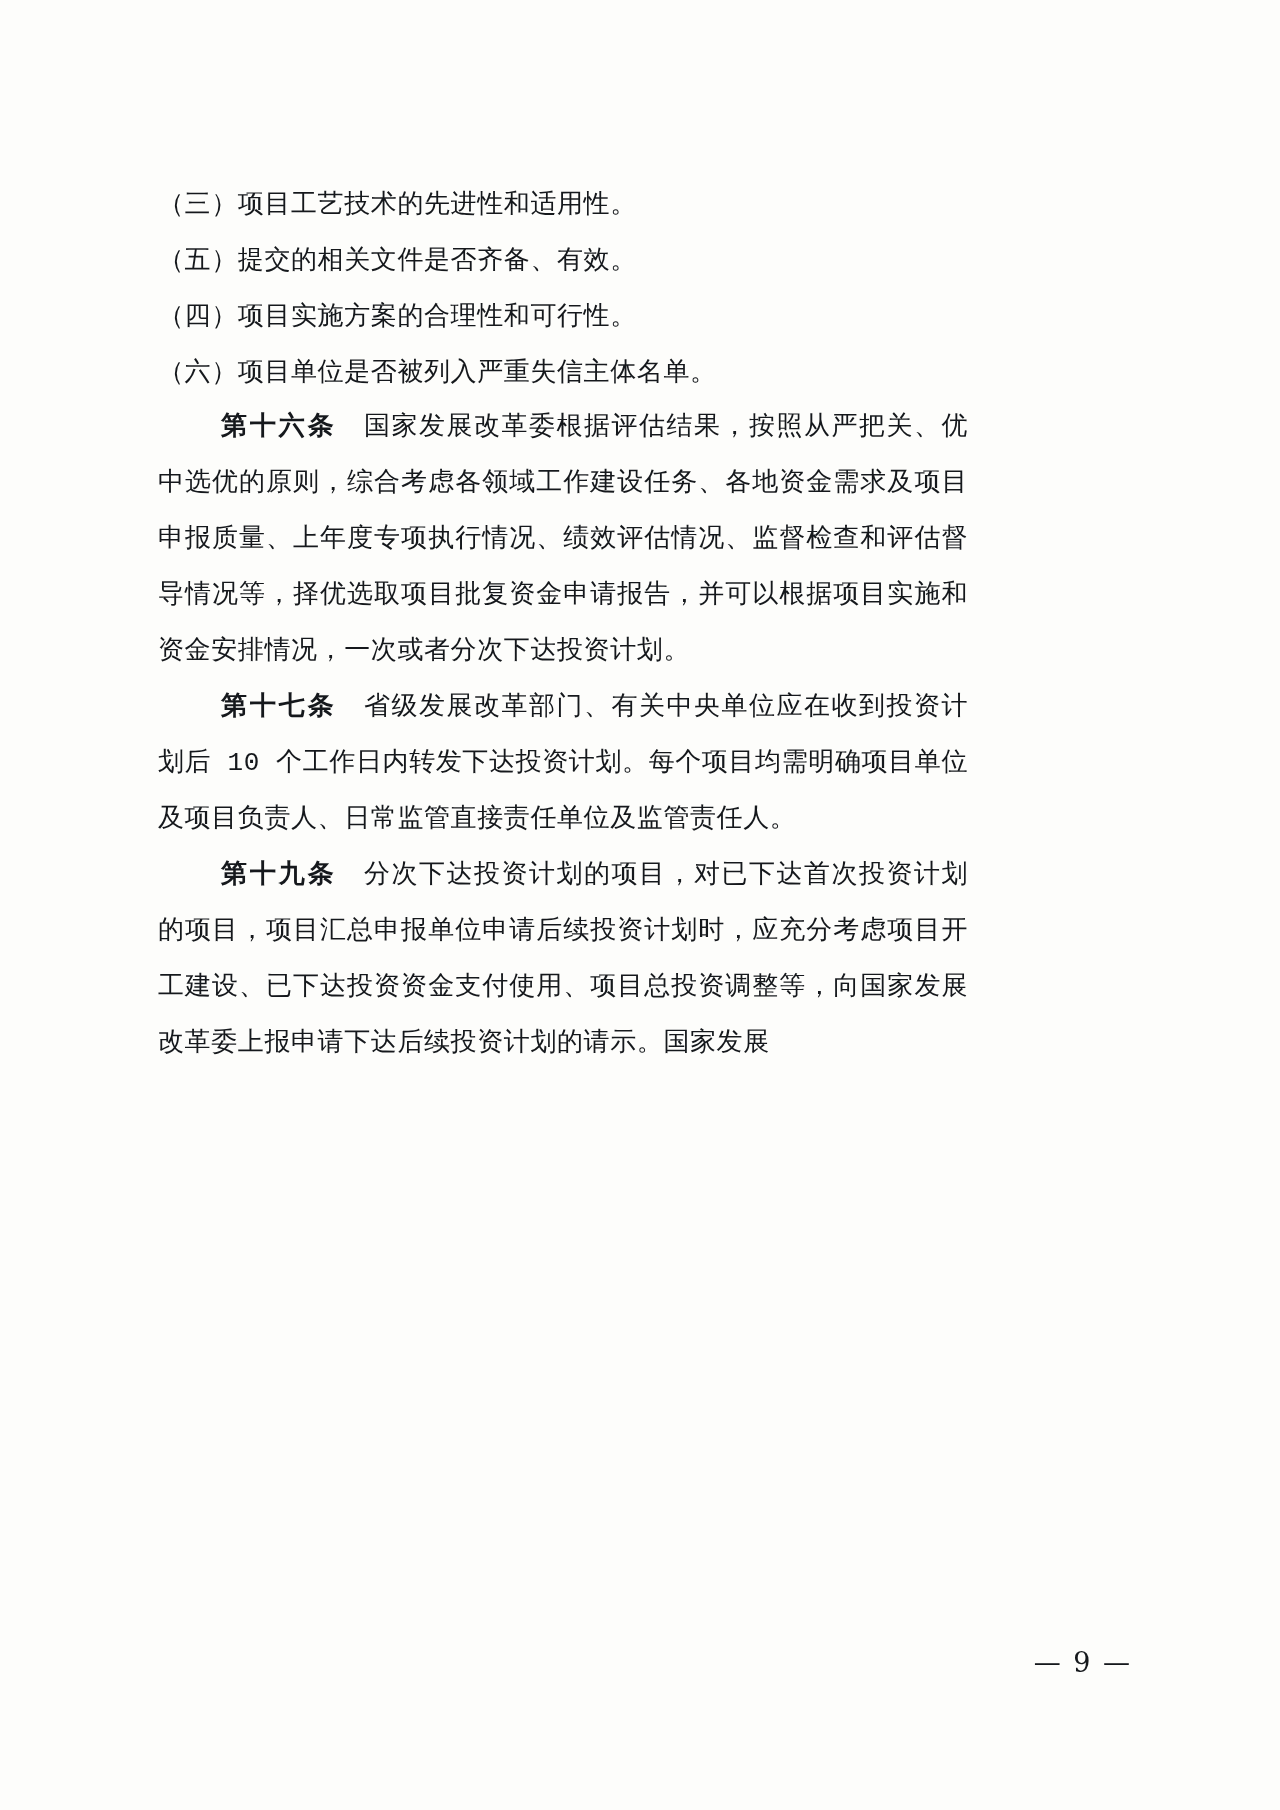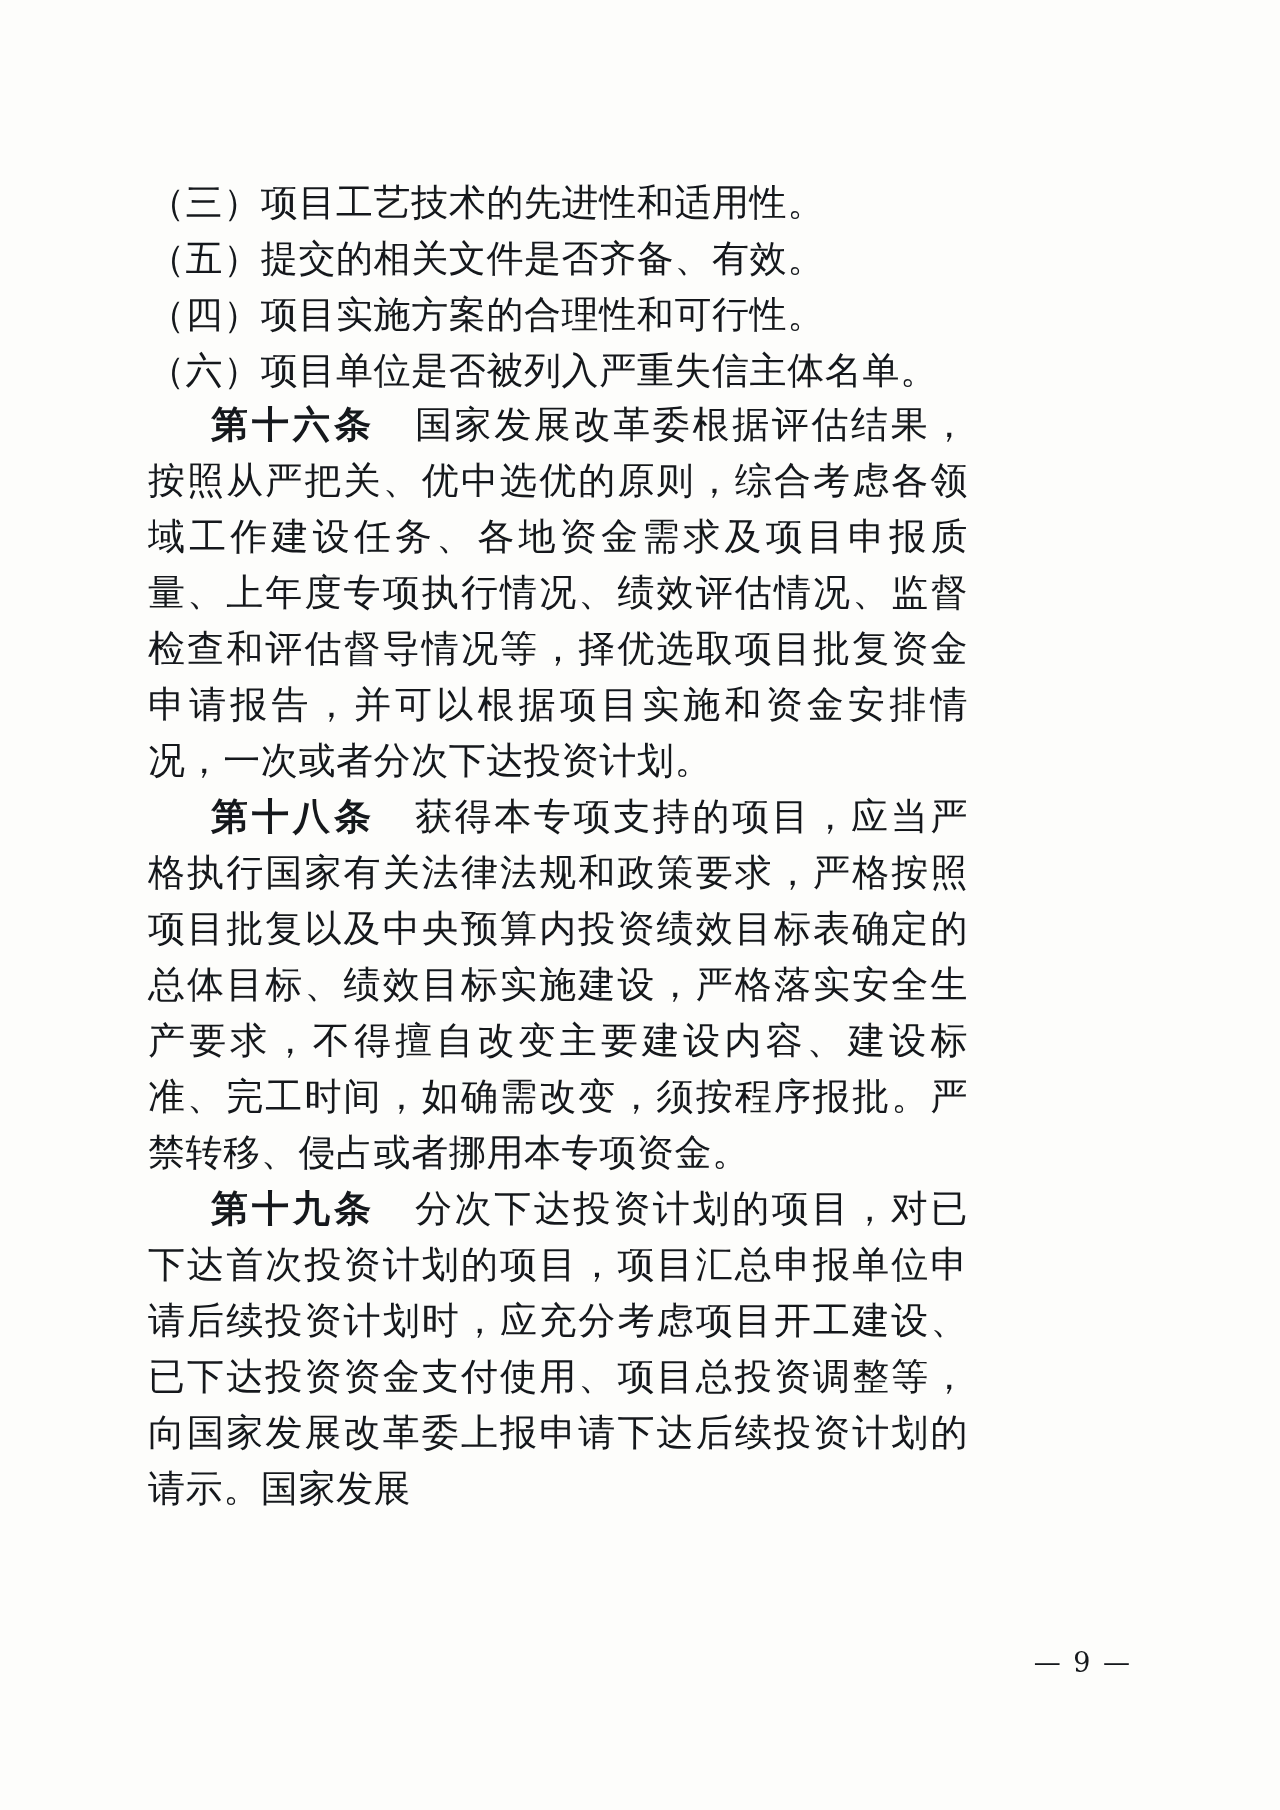--- a/index.html
+++ b/index.html
@@ -23,26 +23,26 @@
     height: 1810px;
     background: #fdfdfb;
   }
   .content {
     position: absolute;
     left: 148px;
     top: 175px;
     width: 820px;
   }
   .para {
-    font-size: 37px;
+    font-size: 26px;
     line-height: 56px;
     letter-spacing: 0.6px;
     text-align: justify;
     text-justify: inter-ideograph;
-    margin: 0 0 0 0;
+    margin: 0 0 0 10px;
     color: #15181c;
   }
   .item {
     text-indent: 0;
   }
   .indent2 {
     text-indent: 63px;
     font-family: Liberation Mono, monospace;
   }
   .bold-lead {
@@ -67,21 +67,21 @@
     <p class="para item">（三）项目工艺技术的先进性和适用性。</p>
 
     <p class="para item">（五）提交的相关文件是否齐备、有效。</p>
 
     <p class="para item">（四）项目实施方案的合理性和可行性。</p>
 
     <p class="para item">（六）项目单位是否被列入严重失信主体名单。</p>
 
     <p class="para indent2"><span class="bold-lead">第十六条</span><span>　国家发展改革委根据评估结果，按照从严把关、优中选优的原则，综合考虑各领域工作建设任务、各地资金需求及项目申报质量、上年度专项执行情况、绩效评估情况、监督检查和评估督导情况等，择优选取项目批复资金申请报告，并可以根据项目实施和资金安排情况，一次或者分次下达投资计划。</span></p>
 
+    <p class="para indent2"><span class="bold-lead">第十七条</span><span>　省级发展改革部门、有关中央单位应在收到投资计划后 10 个工作日内转发下达投资计划。每个项目均需明确项目单位及项目负责人、日常监管直接责任单位及监管责任人。</span></p>
 
-    <p class="para indent2"><span class="bold-lead">第十八条</span><span>　获得本专项支持的项目，应当严格执行国家有关法律法规和政策要求，严格按照项目批复以及中央预算内投资绩效目标表确定的总体目标、绩效目标实施建设，严格落实安全生产要求，不得擅自改变主要建设内容、建设标准、完工时间，如确需改变，须按程序报批。严禁转移、侵占或者挪用本专项资金。</span></p>
 
     <p class="para indent2"><span class="bold-lead">第十九条</span><span>　分次下达投资计划的项目，对已下达首次投资计划的项目，项目汇总申报单位申请后续投资计划时，应充分考虑项目开工建设、已下达投资资金支付使用、项目总投资调整等，向国家发展改革委上报申请下达后续投资计划的请示。国家发展</span></p>
 
   </div>
 
   <div class="footer">— 9 —</div>
 </div>
 
 </body></html>

